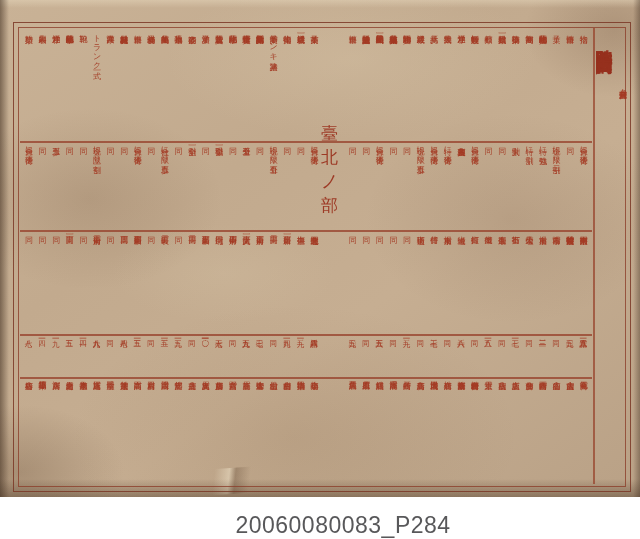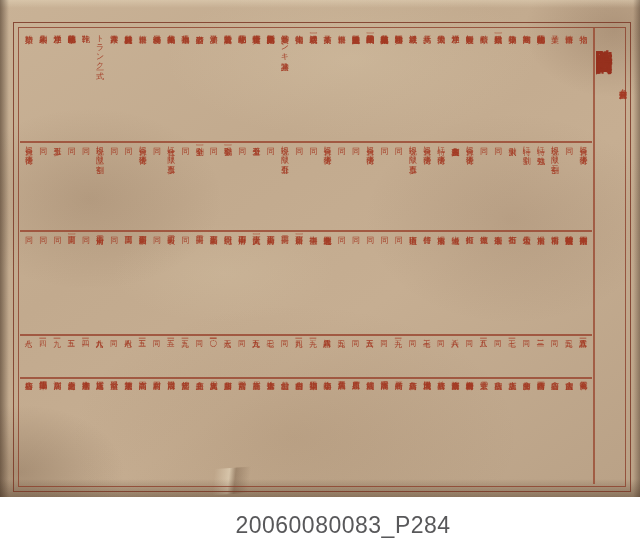--- a/index.html
+++ b/index.html
@@ -211,20 +211,23 @@
         <div class="cell phone">同</div>
         <div class="cell name">石原吳服店</div>
       </div>
       <div class="col">
         <div class="cell goods">自轉車</div>
         <div class="cell terms">同</div>
         <div class="cell address">同</div>
         <div class="cell phone">三九〇</div>
         <div class="cell name">三角吳服店</div>
       </div>
+      <div class="col divider">
+        <div class="divider-text">臺北ノ部</div>
+      </div>
       <div class="col">
         <div class="cell goods">茶菓子商</div>
         <div class="cell terms">會員に優待す</div>
         <div class="cell address">臺北市北門街</div>
         <div class="cell phone">電話四二八</div>
         <div class="cell name">小島金物店</div>
       </div>
       <div class="col">
         <div class="cell goods">洋服裁縫一切</div>
         <div class="cell terms">同</div>

